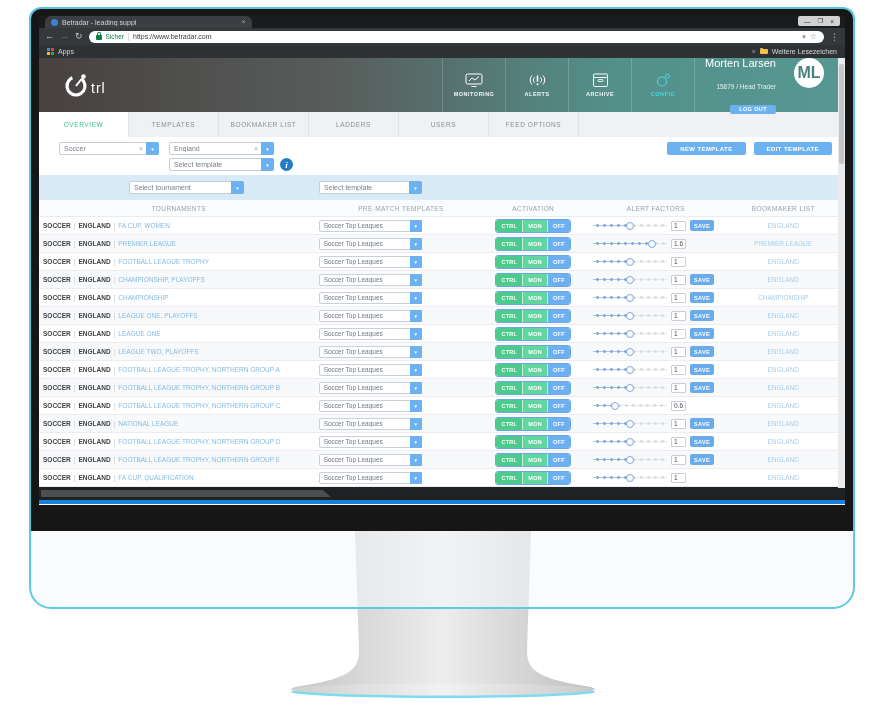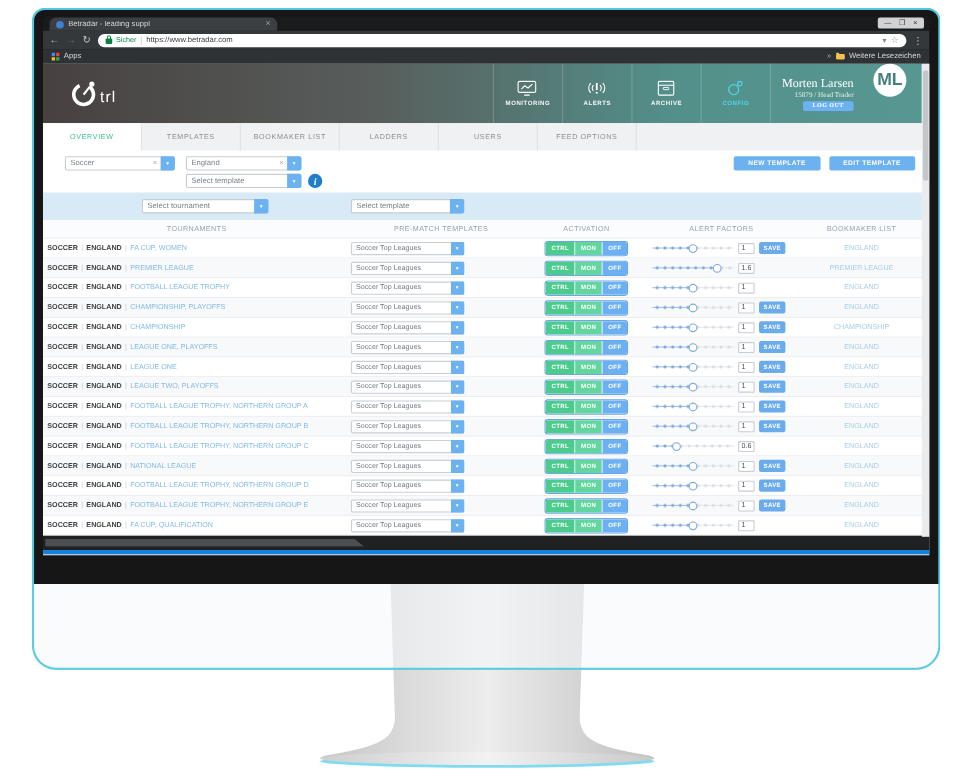--- a/index.html
+++ b/index.html
@@ -52,21 +52,21 @@
   .appheader{height:54px;width:calc(100% - 7px);box-sizing:border-box;display:flex;align-items:center;
         padding-left:24px;background:linear-gradient(90deg,#474140 0%,#585e5c 38%,#53908a 72%,#579792 100%);}
   .logo{display:flex;align-items:flex-end;gap:1px;}
   .logo-trl{color:#fff;font-size:14px;letter-spacing:1px;padding-bottom:3px;}
   .hnav{margin-left:auto;display:flex;align-self:stretch;}
   .hitem{width:62px;border-left:1px solid rgba(255,255,255,0.18);display:flex;flex-direction:column;
         align-items:center;justify-content:center;gap:3px;}
   .hlabel{color:#f2f6f6;font-size:5.5px;font-weight:bold;letter-spacing:0.5px;}
   .hitem.active .hlabel{color:#4fd4e8;}
   .userblock{border-left:1px solid rgba(255,255,255,0.18);padding:0 10px;display:flex;flex-direction:column;
-        align-items:flex-end;justify-content:center;gap:1px;font-family:Liberation Serif, serif;}
+        align-items:flex-end;justify-content:center;gap:14px;}
   .uname{color:#fff;font-size:11px;}
   .umeta{color:rgba(255,255,255,0.85);font-size:6.5px;}
   .logout{background:#6db2f0;color:#fff;font-size:5.5px;font-weight:bold;border-radius:2px;
         padding:1.5px 9px;margin-top:1px;letter-spacing:0.4px;}
   .avatar{width:30px;height:30px;border-radius:50%;background:#fff;color:#49807c;font-weight:bold;
         font-size:16px;display:flex;align-items:center;justify-content:center;margin:0 14px 0 8px;flex:0 0 auto;}
 
   .apptabs{height:25px;width:calc(100% - 7px);background:#f0f1f2;display:flex;}
   .apptab{width:89px;display:flex;align-items:center;justify-content:center;font-size:6.5px;
         letter-spacing:0.6px;color:#8a9096;border-right:1px solid #e0e2e4;}

